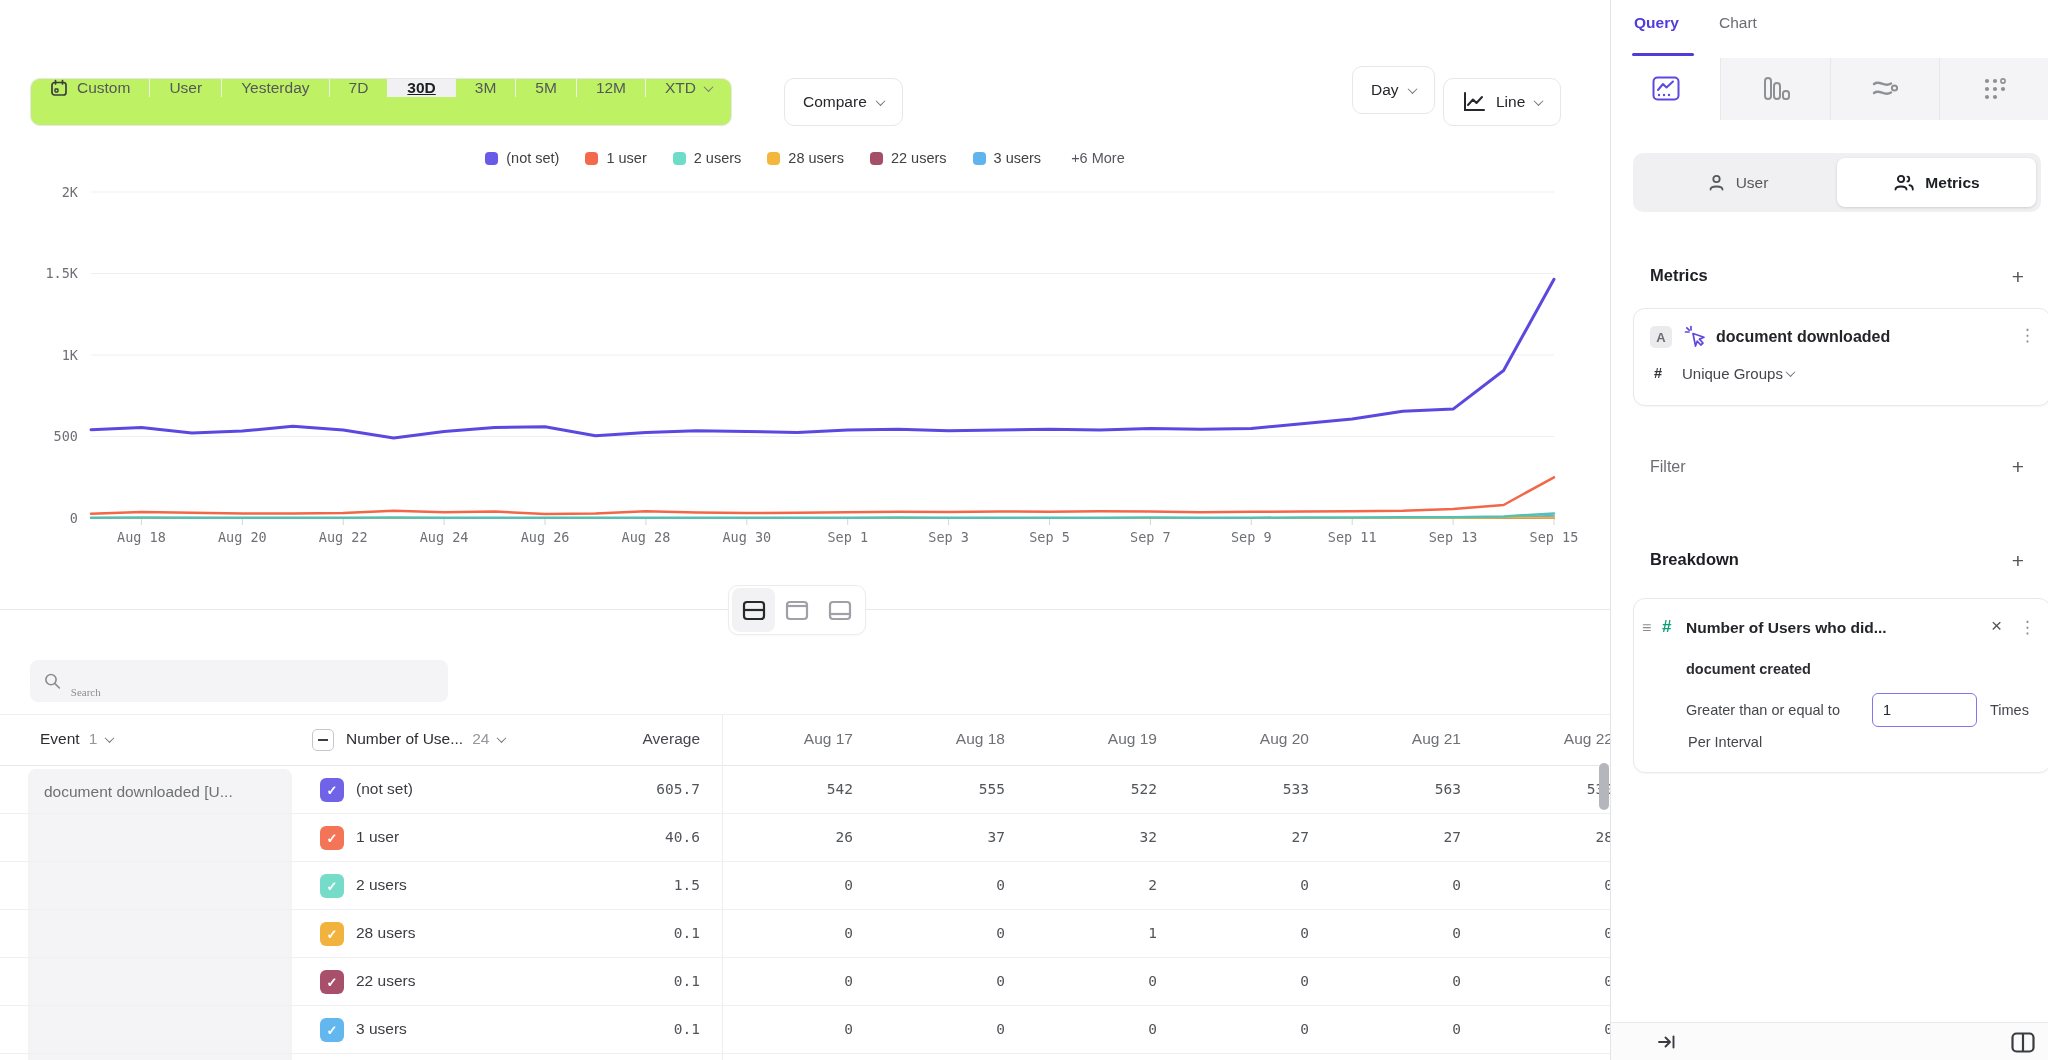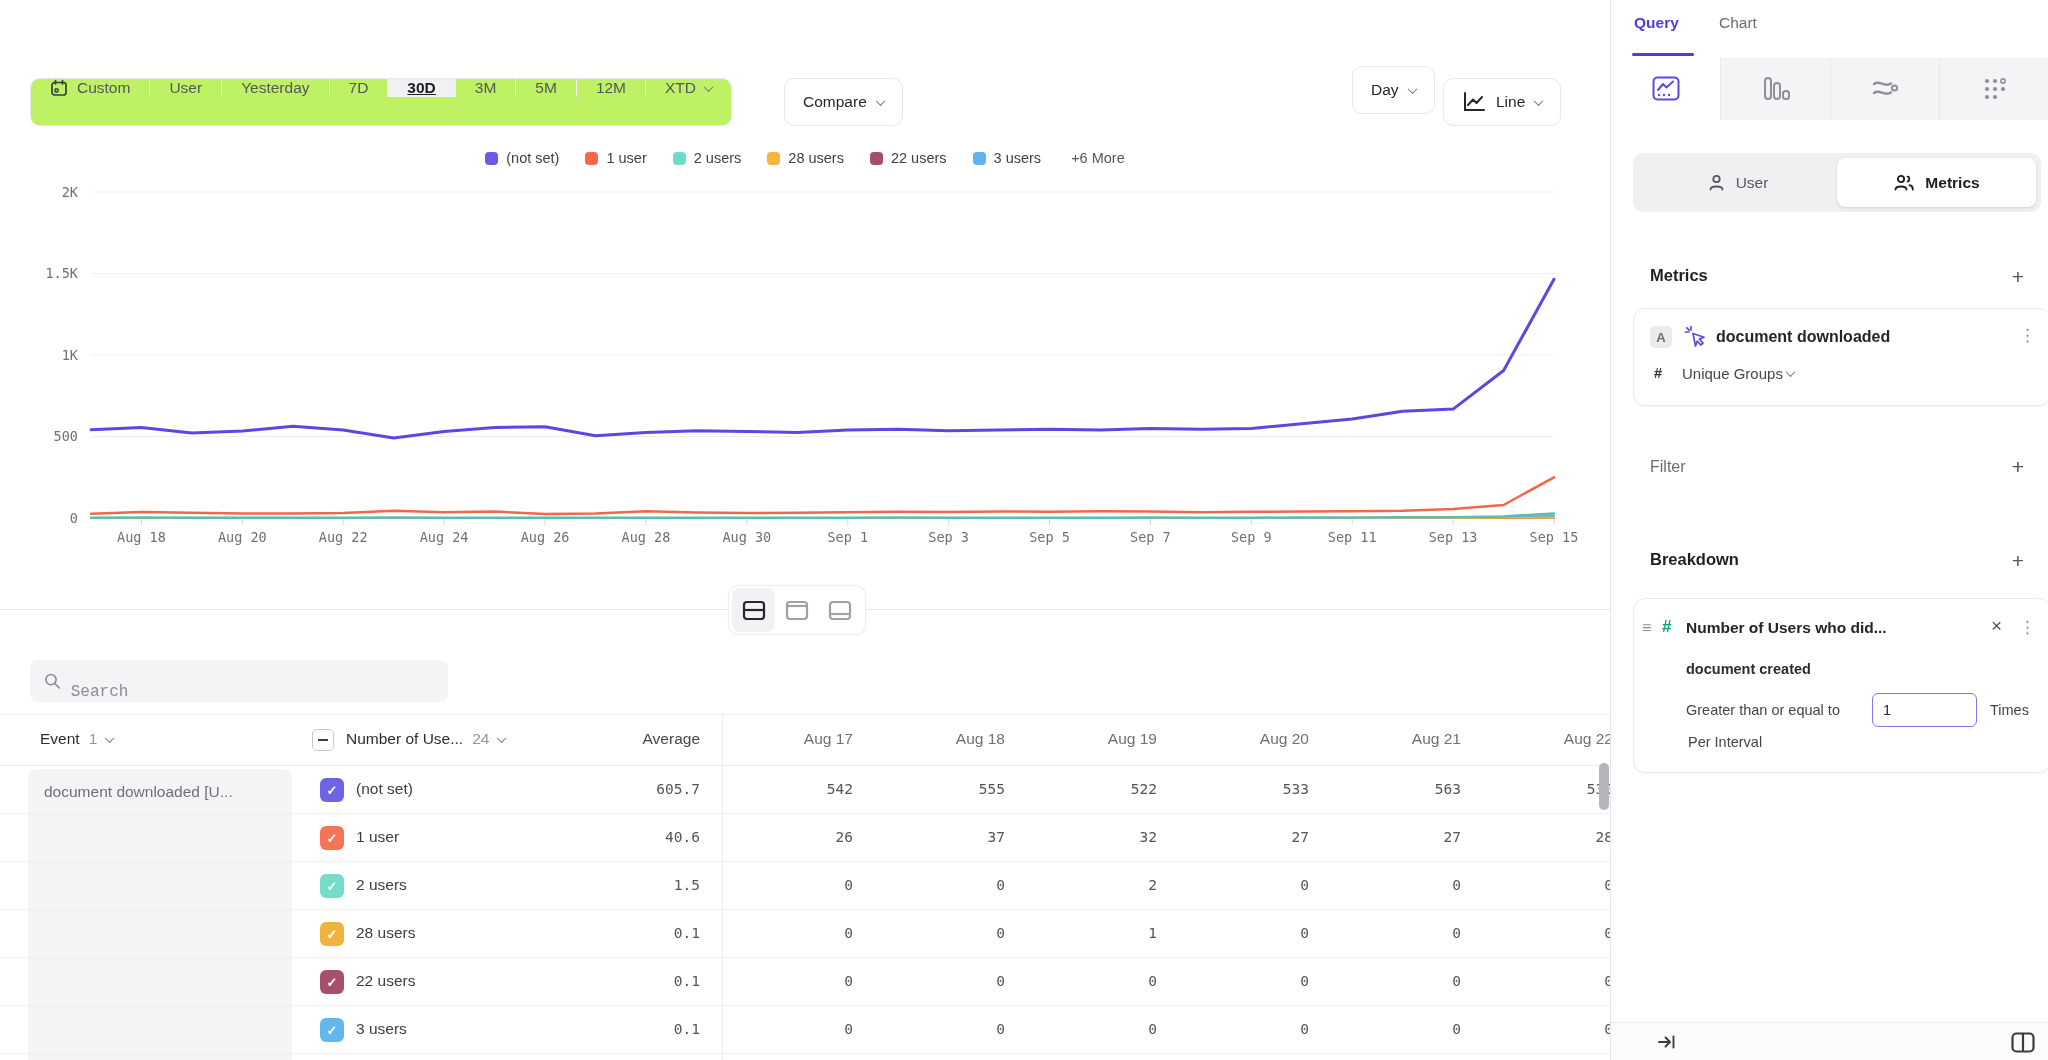--- a/index.html
+++ b/index.html
@@ -25,21 +25,21 @@
   .lg-more { font-size:14.5px; color:#55575c; margin-left:4px; }
 
   
   .split-line { left:0; top:609px; width:1610px; height:1px; background:#e9e9eb; }
   .layout-pill { left:728px; top:585px; width:138px; height:50px; background:#fff; border:1px solid #ececef; border-radius:10px; display:flex; align-items:center; padding:3px; box-shadow:0 1px 2px rgba(0,0,0,.03); }
   .layout-btn { flex:1; height:44px; display:flex; align-items:center; justify-content:center; border-radius:8px; color:#9fa1a7; }
   .layout-btn.active { background:#f2f2f4; color:#27282c; }
 
   
   .search { left:30px; top:660px; width:418px; height:42px; background:#f4f4f6; border-radius:8px; display:flex; align-items:center; padding:0 14px; gap:10px; }
-  .search input { border:none; outline:none; background:transparent; font-size:16px; color:#3c3e43; width:100%; font-family:Liberation Mono, monospace;margin-top:21px; }
+  .search input { border:none; outline:none; background:transparent; font-size:11px; color:#3c3e43; width:100%; font-family:Liberation Serif, serif;margin-top:21px; }
   .search input::placeholder { color:#8c8e94; }
   .thead { left:0; top:714px; width:1610px; height:52px; border-top:1px solid #f0f0f2; border-bottom:1px solid #e8e8ea; }
   .ev-head { left:40px; top:15px; display:flex; align-items:center; gap:9px; font-size:15.5px; color:#2c2d31; }
   .ev-count, .ser-count { color:#94969c; }
   .minus-box { left:312px; top:14px; width:22px; height:22px; border:1.5px solid #c6c7cc; border-radius:5px; display:flex; align-items:center; justify-content:center; }
   .minus-box i { display:block; width:10px; height:2px; background:#3c3e43; }
   .ser-head { left:346px; top:15px; display:flex; align-items:center; gap:9px; font-size:15.5px; color:#2c2d31; }
   .avg-head { left:560px; top:15px; width:140px; text-align:right; font-size:15.5px; color:#45474c; }
   .date-head { top:15px; width:140px; text-align:right; font-size:15.5px; color:#6e7076; position:absolute; white-space:nowrap; }
   .vdiv { left:722px; top:714px; width:1px; height:346px; background:#ededf0; }

